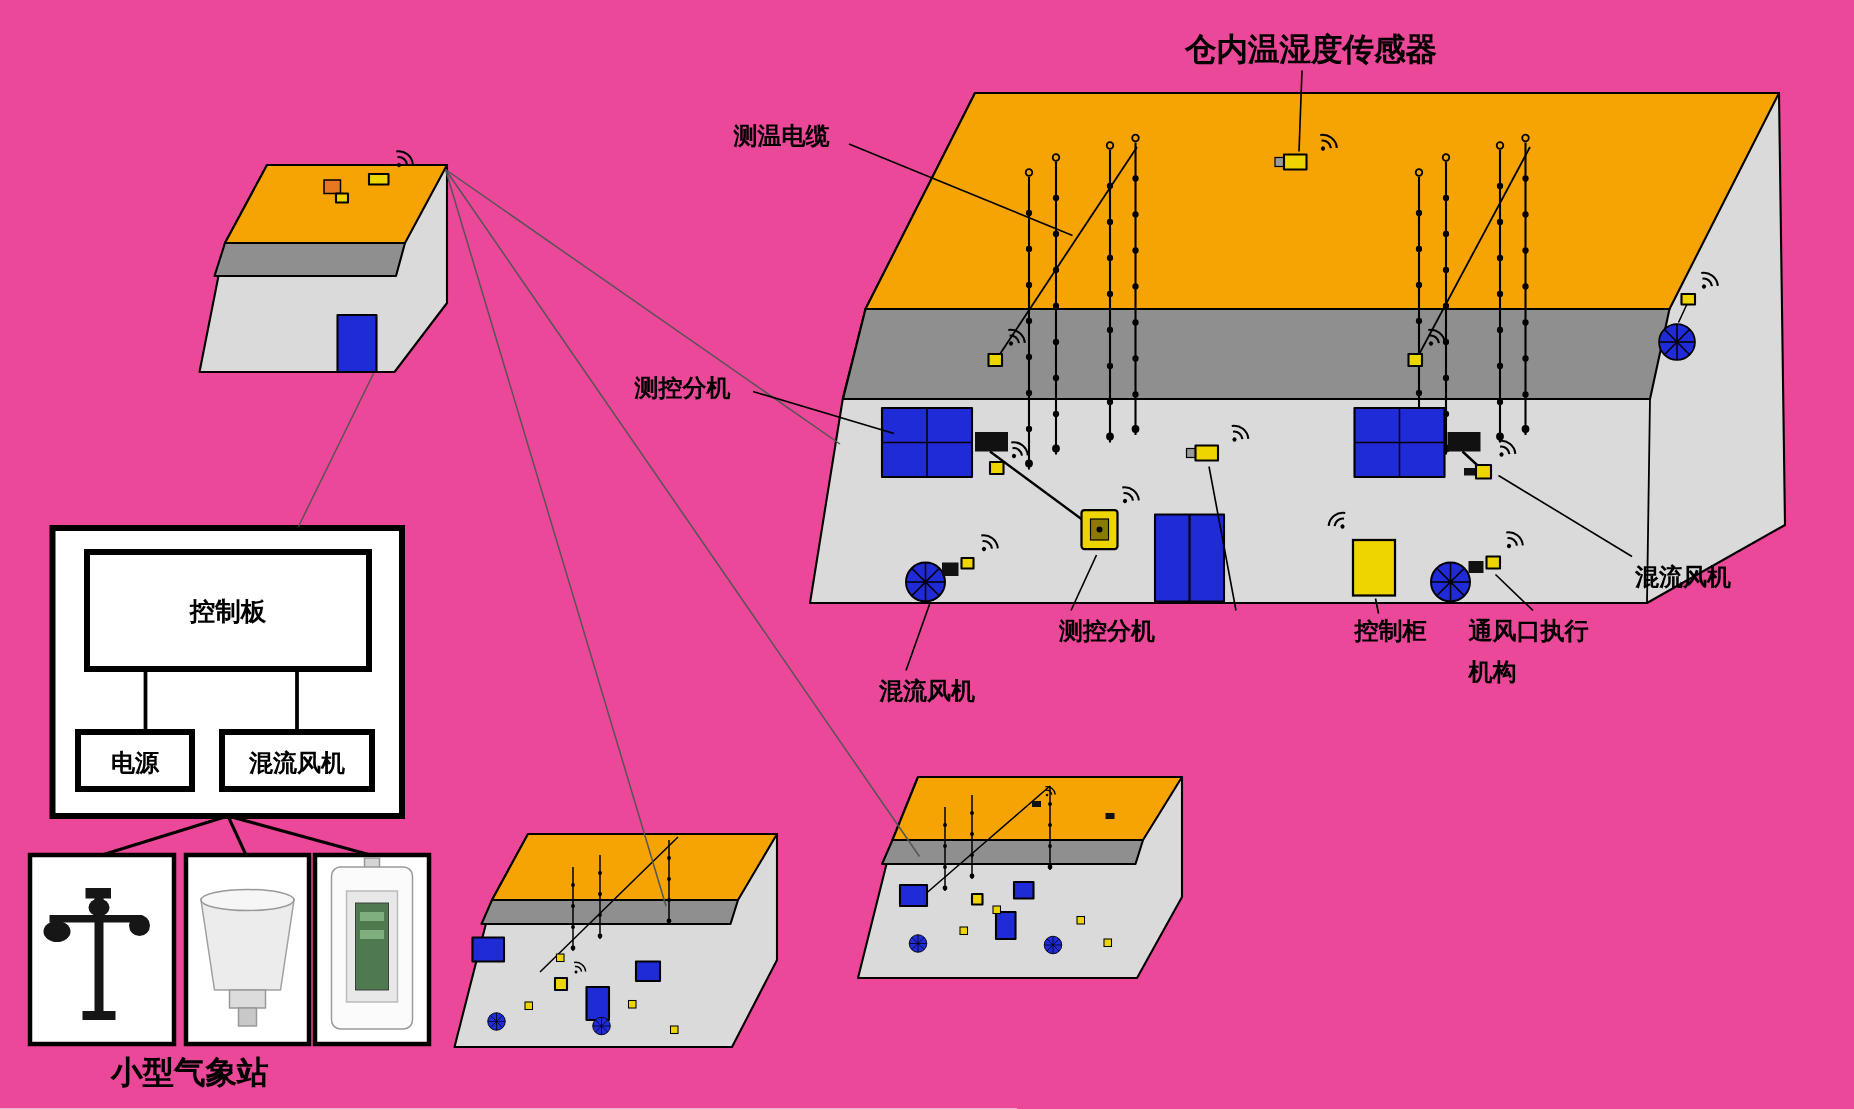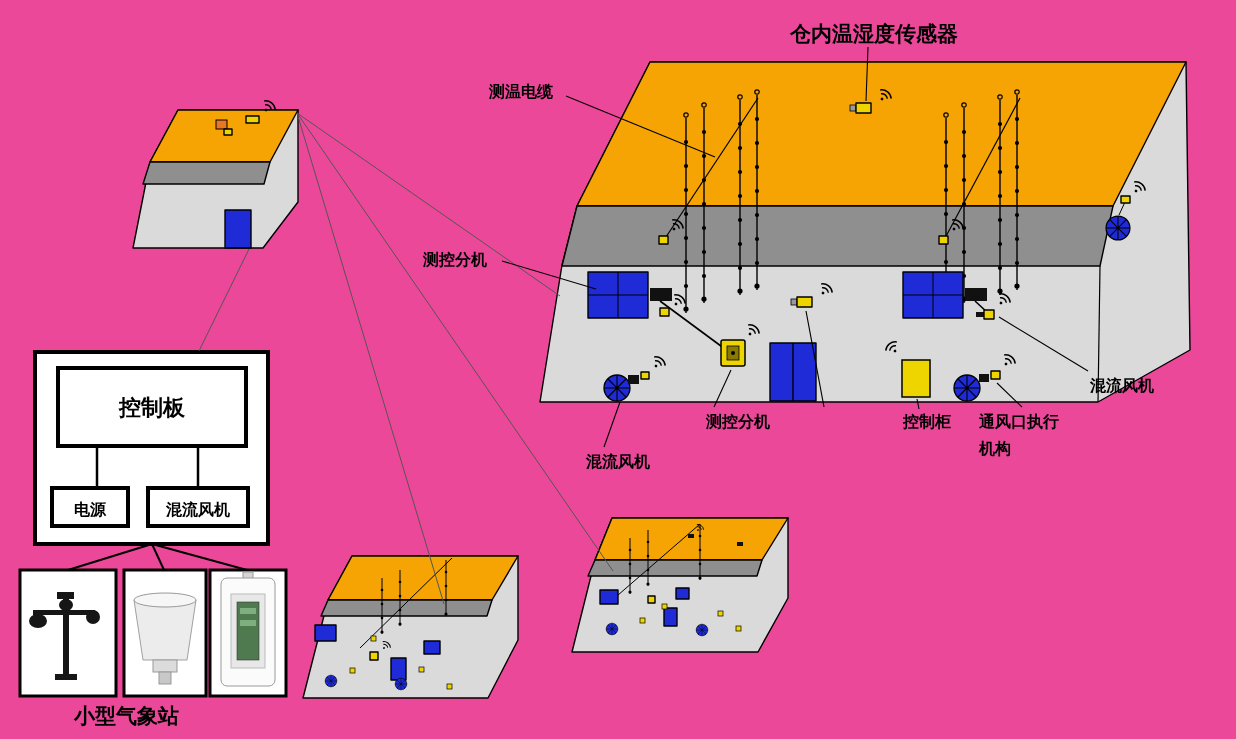--- a/index.html
+++ b/index.html
@@ -280,17 +280,17 @@
 
 <div class="lbl" style="left:790px;top:20px;font-size:21px">仓内温湿度传感器</div>
 <div class="lbl" style="left:489px;top:78px">测温电缆</div>
 <div class="lbl" style="left:423px;top:246px">测控分机</div>
 <div class="lbl" style="left:706px;top:408px">测控分机</div>
 <div class="lbl" style="left:586px;top:448px">混流风机</div>
 <div class="lbl" style="left:903px;top:408px">控制柜</div>
 <div class="lbl wrap" style="left:979px;top:408px;width:84px">通风口执行机构</div>
 <div class="lbl" style="left:1090px;top:372px">混流风机</div>
 <div class="lbl" style="left:74px;top:702px;font-size:21px">小型气象站</div>
-<div class="lbl ctr" style="left:58px;top:394px;width:188px;font-size:22px">控制板</div>
+<div class="lbl ctr" style="left:58px;top:394px;width:188px;font-size:17px">控制板</div>
 <div class="lbl ctr" style="left:52px;top:496px;width:76px">电源</div>
 <div class="lbl ctr" style="left:148px;top:496px;width:100px">混流风机</div>
 
 </div>
 
 </body></html>

